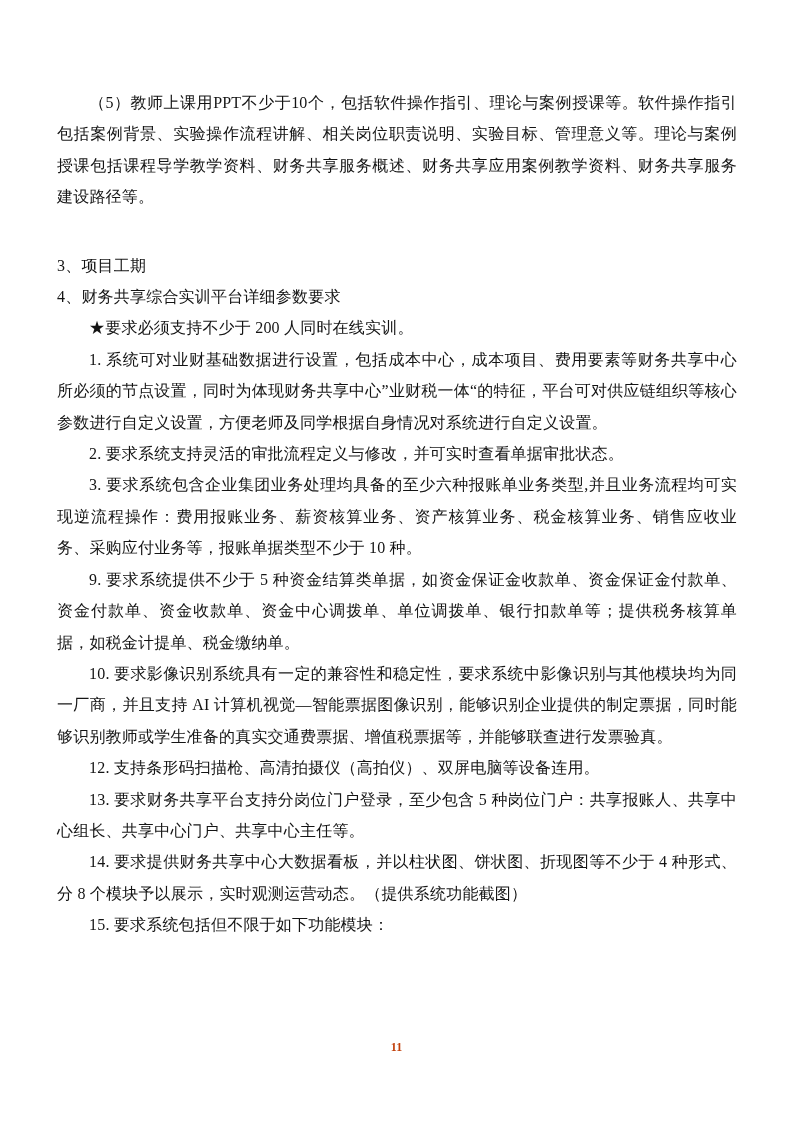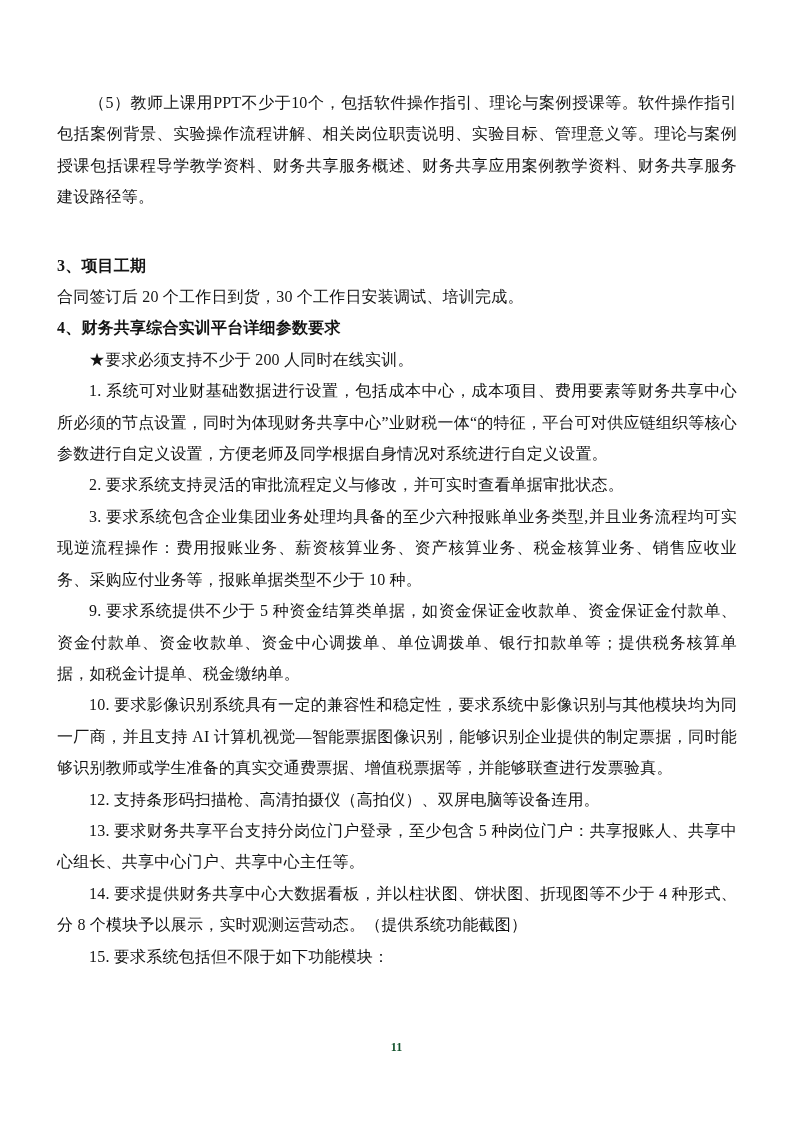--- a/index.html
+++ b/index.html
@@ -27,44 +27,43 @@
     letter-spacing: 0.2px;
   }
   .content p {
     margin: 0;
     padding: 0;
   }
   .indent {
     text-indent: 2em;
   }
   .heading {
-    font-weight: bold;
+    font-weight: normal;
   }
   .gap-before {
     margin-top: 37px !important;
   }
   .page-footer {
     position: absolute;
     top: 1040px;
     left: 0;
     width: 100%;
     text-align: center;
     font-size: 12px;
     font-weight: bold;
-    color: #14532d;
+    color: #c2410c;
   }
 </style>
 </head>
 <body>
 
 <div class="page">
   <div class="content">
     <p class="indent">（5）教师上课用PPT不少于10个，包括软件操作指引、理论与案例授课等。软件操作指引包括案例背景、实验操作流程讲解、相关岗位职责说明、实验目标、管理意义等。理论与案例授课包括课程导学教学资料、财务共享服务概述、财务共享应用案例教学资料、财务共享服务建设路径等。</p>
     <p class="heading gap-before">3、项目工期</p>
-    <p>合同签订后 20 个工作日到货，30 个工作日安装调试、培训完成。</p>
     <p class="heading">4、财务共享综合实训平台详细参数要求</p>
     <p class="indent">★要求必须支持不少于 200 人同时在线实训。</p>
     <p class="indent">1. 系统可对业财基础数据进行设置，包括成本中心，成本项目、费用要素等财务共享中心所必须的节点设置，同时为体现财务共享中心”业财税一体“的特征，平台可对供应链组织等核心参数进行自定义设置，方便老师及同学根据自身情况对系统进行自定义设置。</p>
     <p class="indent">2. 要求系统支持灵活的审批流程定义与修改，并可实时查看单据审批状态。</p>
     <p class="indent">3. 要求系统包含企业集团业务处理均具备的至少六种报账单业务类型,并且业务流程均可实现逆流程操作：费用报账业务、薪资核算业务、资产核算业务、税金核算业务、销售应收业务、采购应付业务等，报账单据类型不少于 10 种。</p>
     <p class="indent">9. 要求系统提供不少于 5 种资金结算类单据，如资金保证金收款单、资金保证金付款单、资金付款单、资金收款单、资金中心调拨单、单位调拨单、银行扣款单等；提供税务核算单据，如税金计提单、税金缴纳单。</p>
     <p class="indent">10. 要求影像识别系统具有一定的兼容性和稳定性，要求系统中影像识别与其他模块均为同一厂商，并且支持 AI 计算机视觉—智能票据图像识别，能够识别企业提供的制定票据，同时能够识别教师或学生准备的真实交通费票据、增值税票据等，并能够联查进行发票验真。</p>
     <p class="indent">12. 支持条形码扫描枪、高清拍摄仪（高拍仪）、双屏电脑等设备连用。</p>
     <p class="indent">13. 要求财务共享平台支持分岗位门户登录，至少包含 5 种岗位门户：共享报账人、共享中心组长、共享中心门户、共享中心主任等。</p>
     <p class="indent">14. 要求提供财务共享中心大数据看板，并以柱状图、饼状图、折现图等不少于 4 种形式、分 8 个模块予以展示，实时观测运营动态。（提供系统功能截图）</p>

